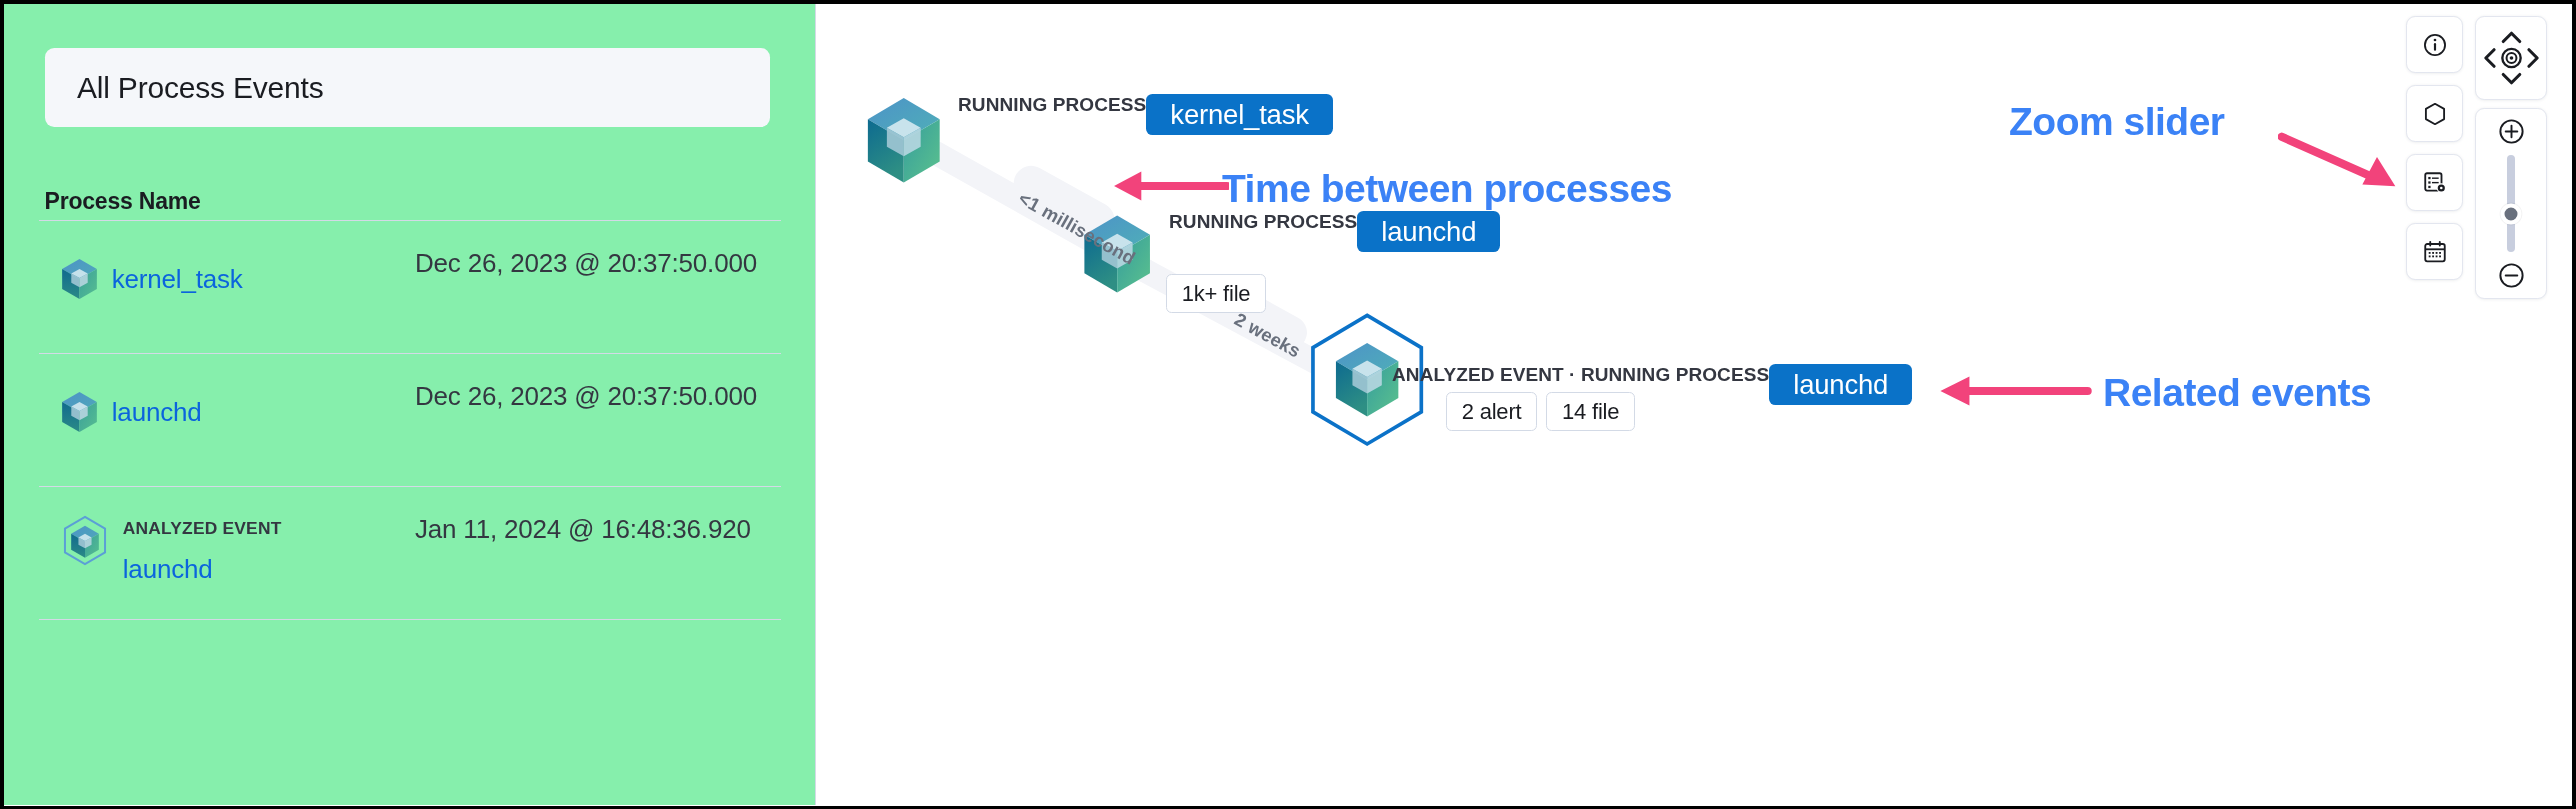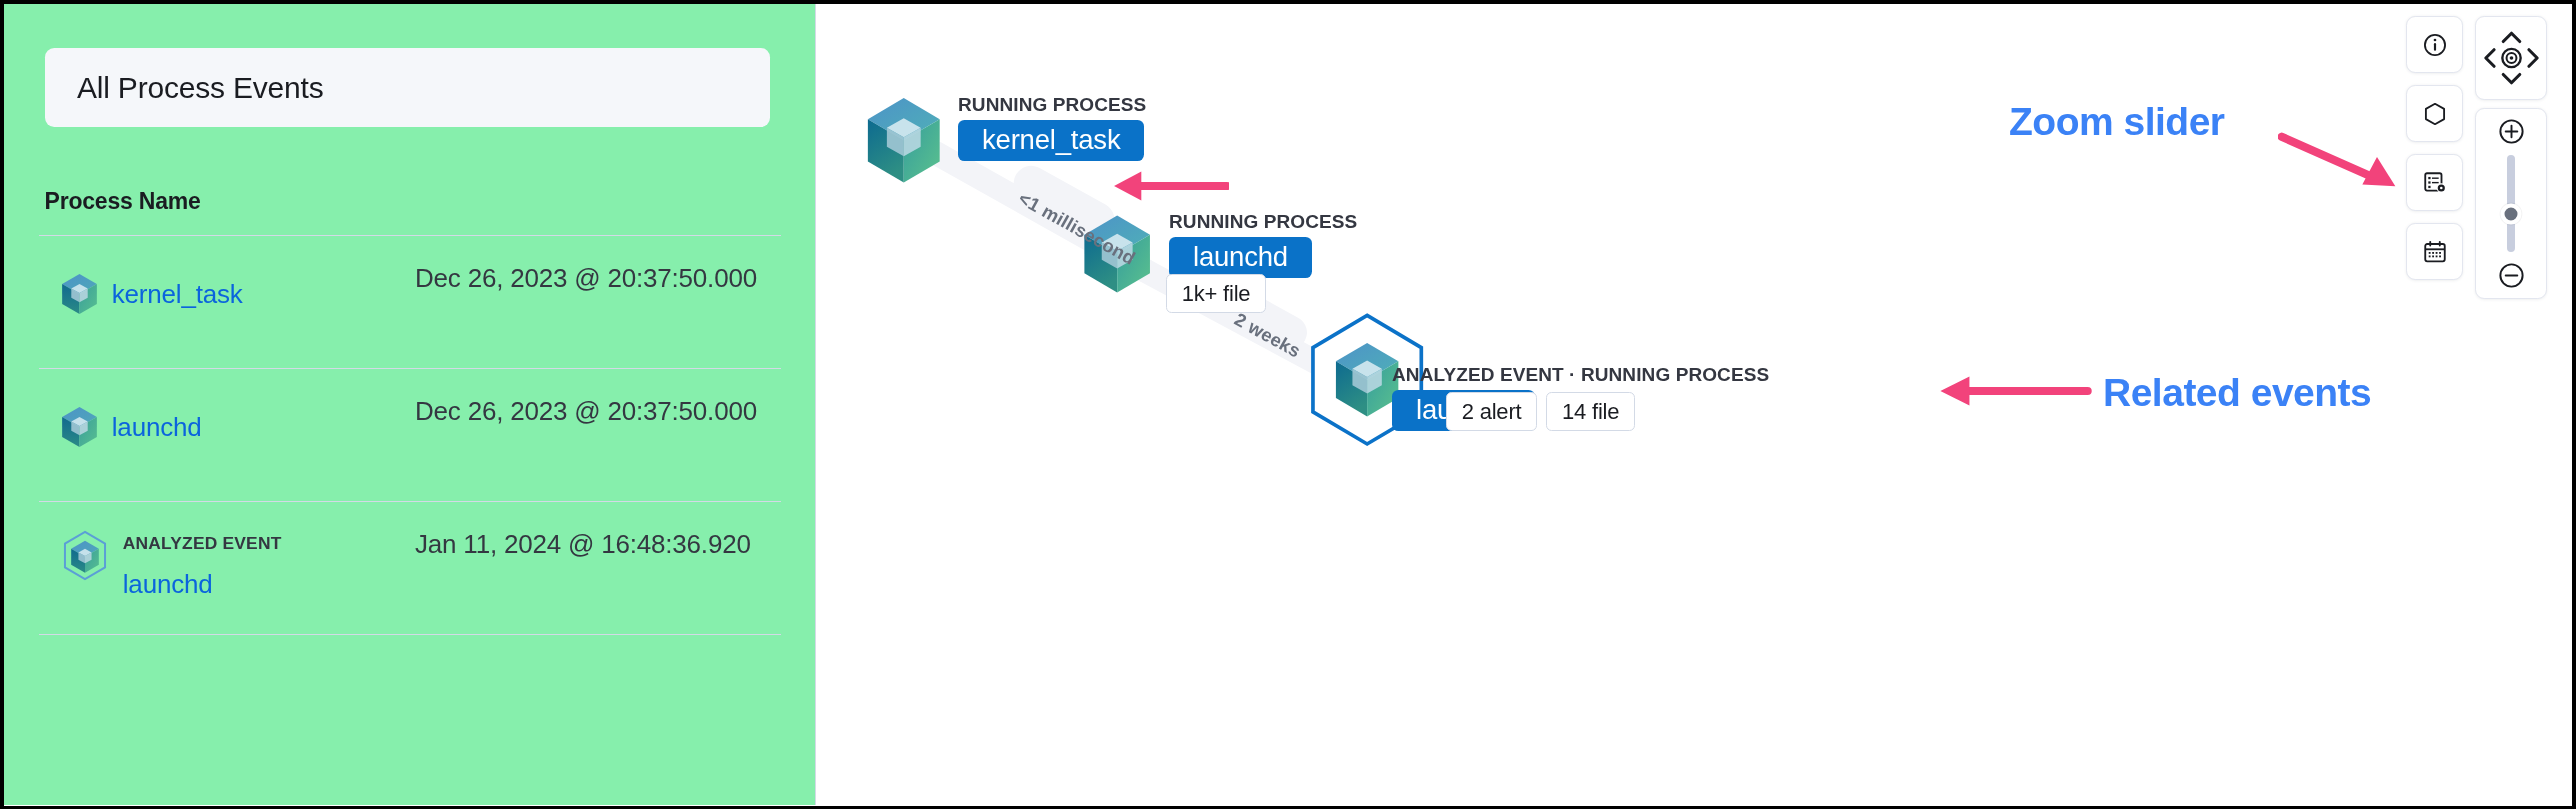--- a/index.html
+++ b/index.html
@@ -35,21 +35,21 @@
     font-size: 30px; font-weight: 400; color: #1a1c21;
     padding-left: 32px; letter-spacing: -0.2px;
   }
 
   #events-table {
     position: absolute; left: 35px; top: 184px;
     width: 742px;
   }
   .tbl-header {
     display: flex;
-    padding: 0 0 20px 0;
+    padding: 0 0 5px 0;
     border-bottom: 1.8px solid #d3dae6;
   }
   .tbl-header .th {
     font-size: 23px; font-weight: bold; color: #1a1c21;
     letter-spacing: -0.2px;
   }
   .col-name { width: 376px; padding-left: 5.5px; }
   .col-time { width: 358px; }
 
   .tbl-row {
@@ -87,21 +87,21 @@
   
   #graph-canvas {
     position: absolute; left: 814px; top: 0;
     width: 1753px; height: 801px;
     background: #ffffff;
     overflow: hidden;
   }
   #graph-svg { position: absolute; left: 0; top: 0; }
   .node-label-group {
     position: absolute;
-    display: flex; flex-direction: column;
+    display: flex; flex-direction: row;
     align-items: flex-start;
   }
   .node-kind {
     font-size: 19px; font-weight: bold; color: #343741;
     letter-spacing: 0.1px; white-space: nowrap;
     margin-bottom: 3.7px;
   }
   .node-pill {
     background: #0a72c8; color: #ffffff;
     font-size: 27.5px; font-weight: 400;
@@ -355,20 +355,21 @@
 
     <div class="node-label-group" style="left:574px; top:326px;margin-top:34px;">
       <span class="node-kind">ANALYZED EVENT · RUNNING PROCESS</span>
       <span class="node-pill">launchd</span>
     </div>
     <div class="badge-row" style="left:628px; top:388px;">
       <span class="badge">2 alert</span>
       <span class="badge">14 file</span>
     </div>
 
+    <div class="annot" style="left:404px; top:163px;">Time between processes</div>
     <svg class="annot-arrow" style="left:292px; top:162px;" width="119" height="40" viewBox="0 0 130 44">
       <line x1="128" y1="22" x2="30" y2="22" stroke="#f2437b" stroke-width="9" stroke-linecap="round"></line>
       <polygon points="4,22 34,6 34,38" fill="#f2437b"></polygon>
     </svg>
 
     <div class="annot" style="left:1191px; top:96px;">Zoom slider</div>
     <svg class="annot-arrow" style="left:1460px; top:127px;" width="121" height="61" viewBox="0 0 132 66">
       <line x1="4" y1="6" x2="108" y2="52" stroke="#f2437b" stroke-width="9" stroke-linecap="round"></line>
       <polygon points="128,60 92,58 108,28" fill="#f2437b"></polygon>
     </svg>

